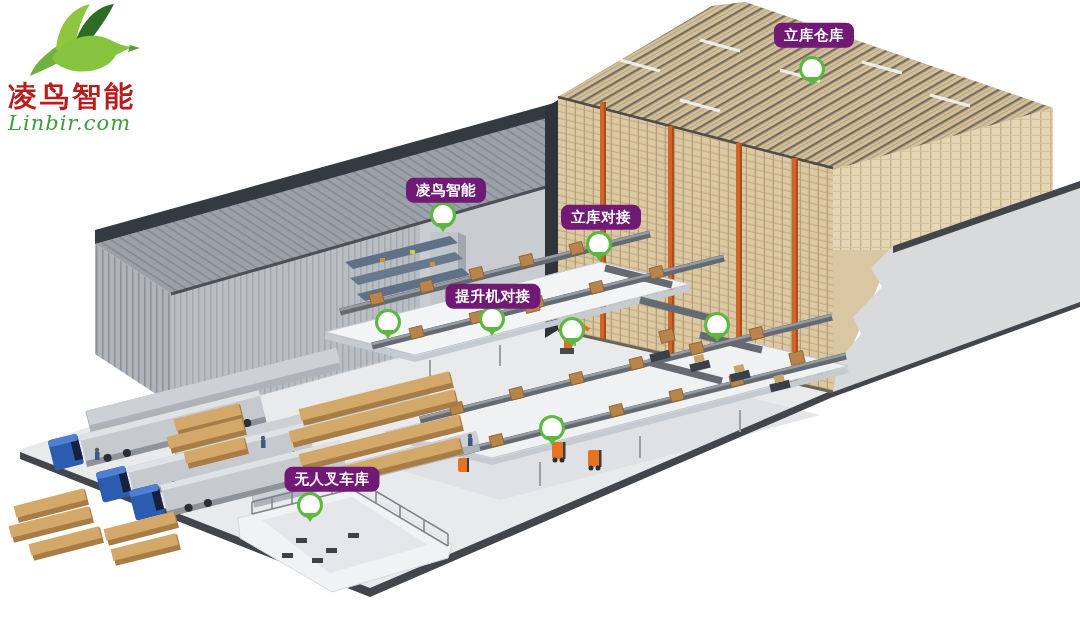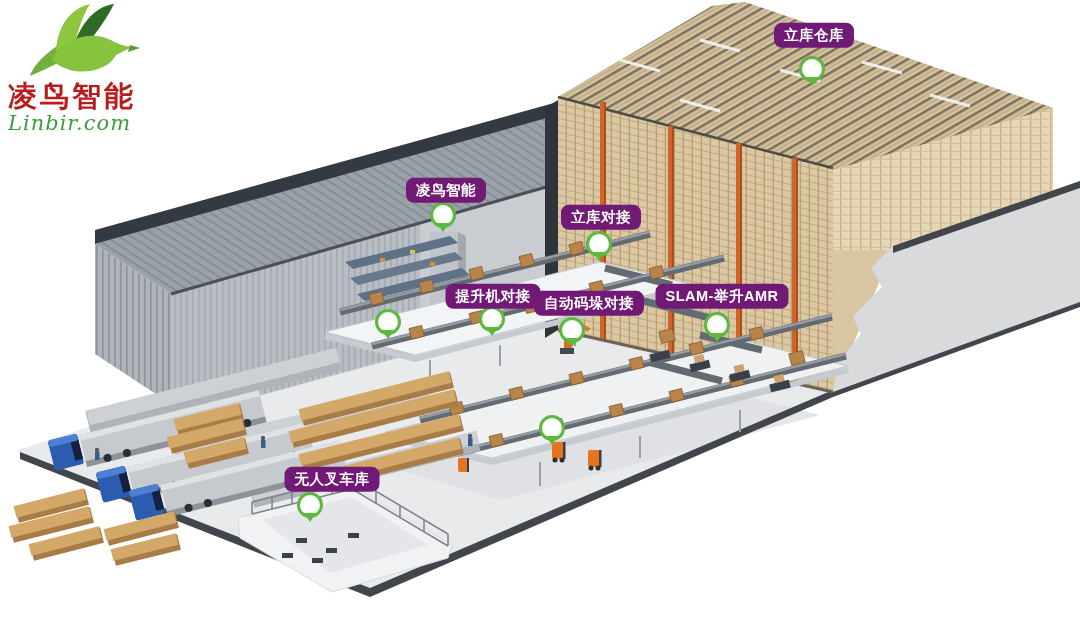--- a/index.html
+++ b/index.html
@@ -376,24 +376,22 @@
   <div class="pin" style="left:430px;top:202px"></div>
 
   <div class="callout" style="left:601px;top:217px">立库对接</div>
   <div class="pin" style="left:586px;top:231px"></div>
 
   <div class="pin" style="left:375px;top:309px"></div>
 
   <div class="callout" style="left:493px;top:296px">提升机对接</div>
   <div class="pin" style="left:479px;top:306px"></div>
 
-  <div class="callout" style="left:589px;top:303px">自动码垛对接</div>
   <div class="pin" style="left:559px;top:317px"></div>
 
-  <div class="callout" style="left:722px;top:296px">SLAM-举升AMR</div>
   <div class="pin" style="left:704px;top:312px"></div>
 
   <div class="pin" style="left:539px;top:415px"></div>
 
   <div class="callout" style="left:332px;top:479px">无人叉车库</div>
   <div class="pin" style="left:297px;top:492px"></div>
 
 </div>
 
 </body></html>

